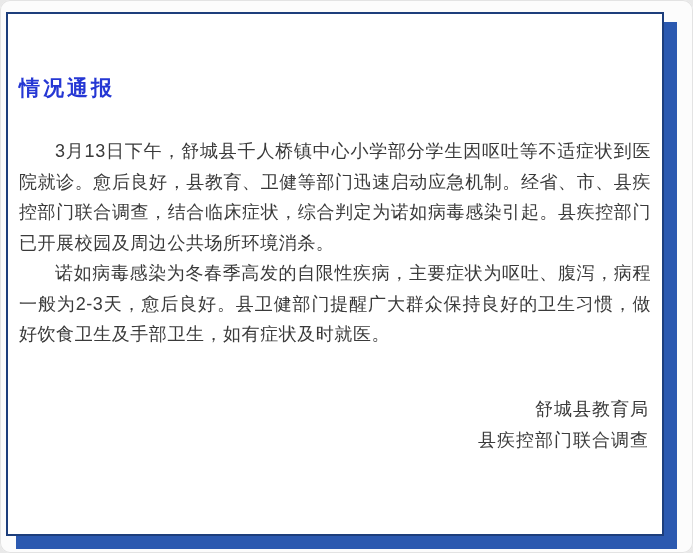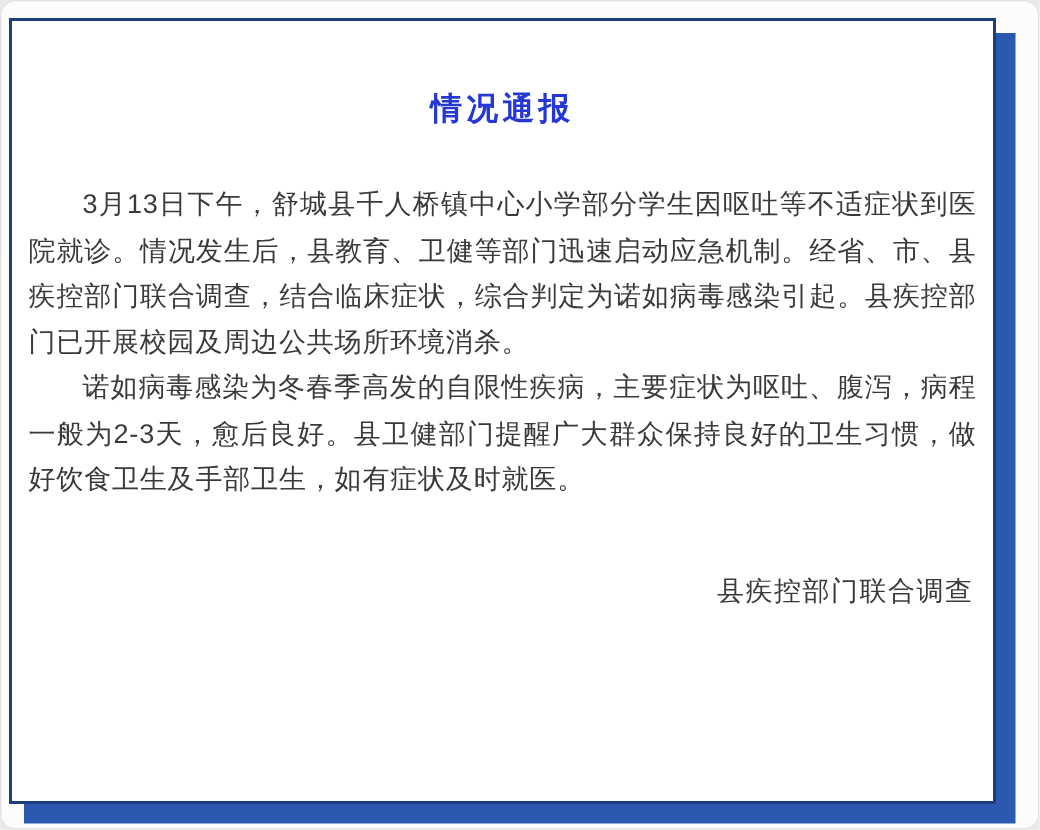--- a/index.html
+++ b/index.html
@@ -32,22 +32,21 @@
     width: 654px;
     height: 520px;
     background: #ffffff;
     border: 2px solid #1d3e7c;
     box-sizing: content-box;
   }
   .notice-inner {
     padding: 0 11px;
   }
   .notice-title {
-    margin-top: 46px;
-    text-align: center;
+    margin-top: 61px;
     font-size: 21px;
     font-weight: 700;
     letter-spacing: 3px;
     color: #2537d4;
     line-height: 26px;
   }
   .notice-paragraph {
     margin: 0;
     font-size: 18px;
     font-weight: 500;
@@ -77,24 +76,25 @@
 
 <div class="page">
 
   <div class="card-shadow"></div>
 
   <div class="notice-card">
     <div class="notice-inner">
 
       <div class="notice-title">情况通报</div>
 
-      <p class="notice-paragraph para-1">3月13日下午，舒城县千人桥镇中心小学部分学生因呕吐等不适症状到医院就诊。情况发生后，县教育、卫健等部门迅速启动应急机制。经省、市、县疾控部门联合调查，结合临床症状，综合判定为诺如病毒感染引起。县疾控部门已开展校园及周边公共场所环境消杀。</p>
+      <p class="notice-paragraph para-1">3月13日下午，舒城县千人桥镇中心小学部分学生因呕吐等不适症状到医院就诊。愈后良好，县教育、卫健等部门迅速启动应急机制。经省、市、县疾控部门联合调查，结合临床症状，综合判定为诺如病毒感染引起。县疾控部门已开展校园及周边公共场所环境消杀。</p>
 
       <p class="notice-paragraph para-2">诺如病毒感染为冬春季高发的自限性疾病，主要症状为呕吐、腹泻，病程一般为2-3天，愈后良好。县卫健部门提醒广大群众保持良好的卫生习惯，做好饮食卫生及手部卫生，如有症状及时就医。</p>
 
       <div class="signature-block">
+        <div class="signature-line">舒城县教育局</div>
         <div class="signature-line">县疾控部门联合调查</div>
       </div>
 
     </div>
   </div>
 
 </div>
 
 </body></html>

